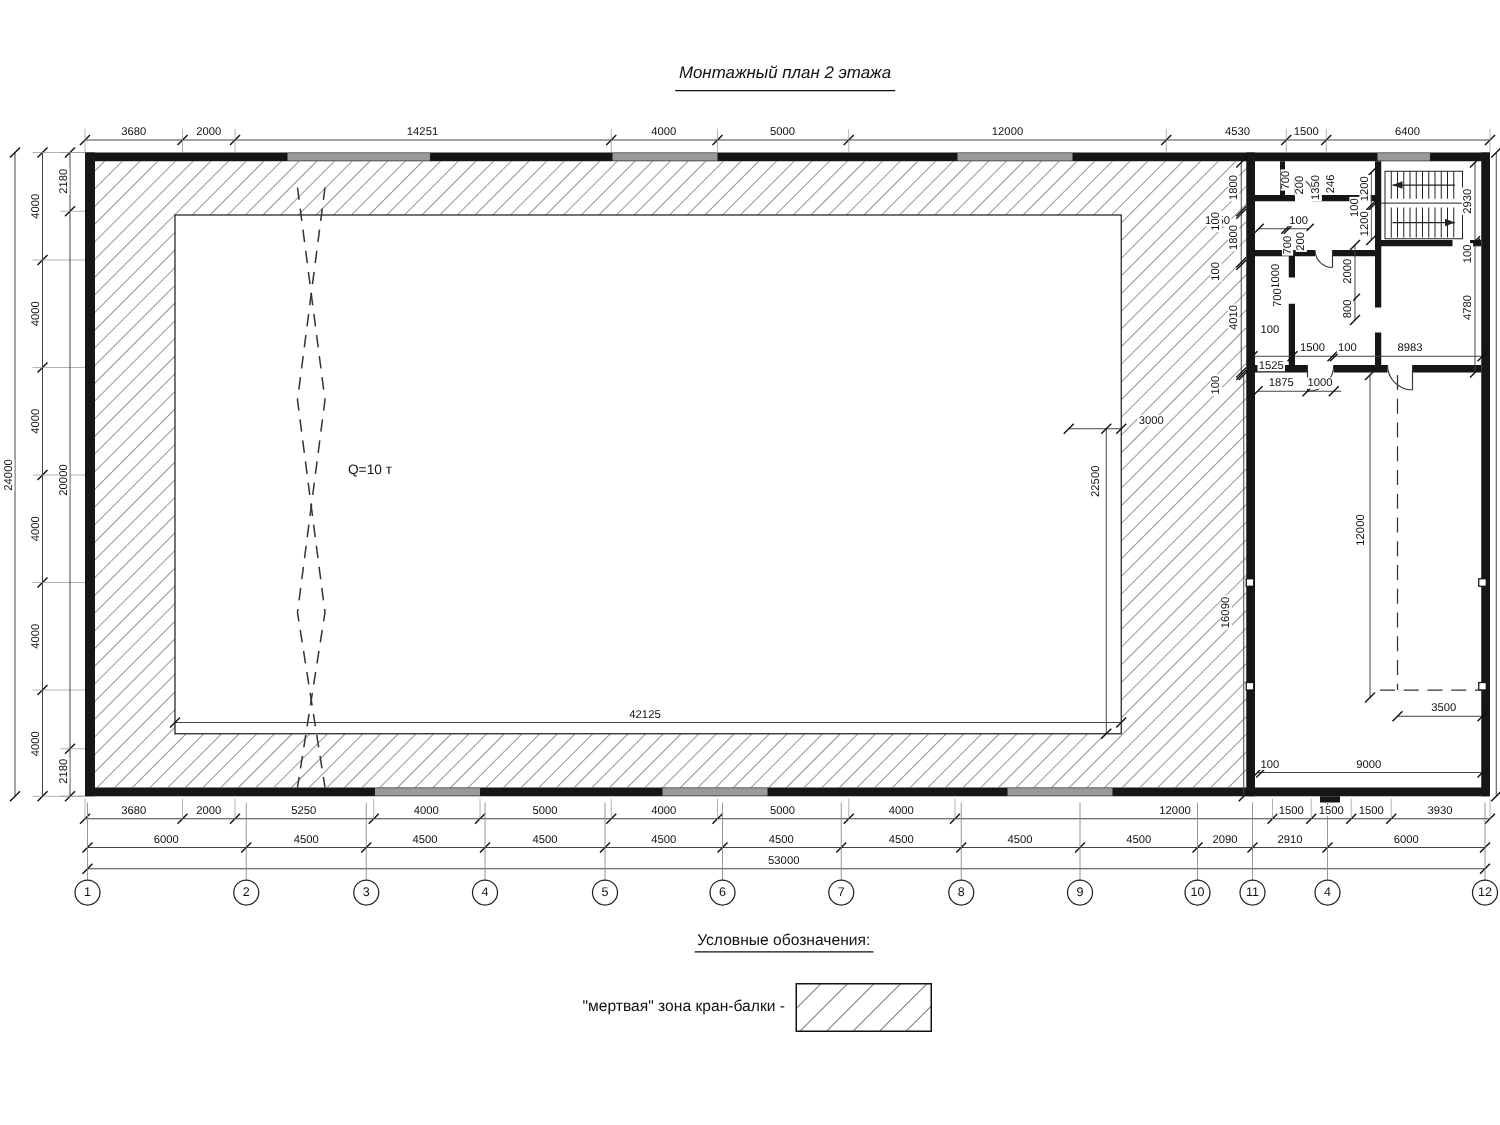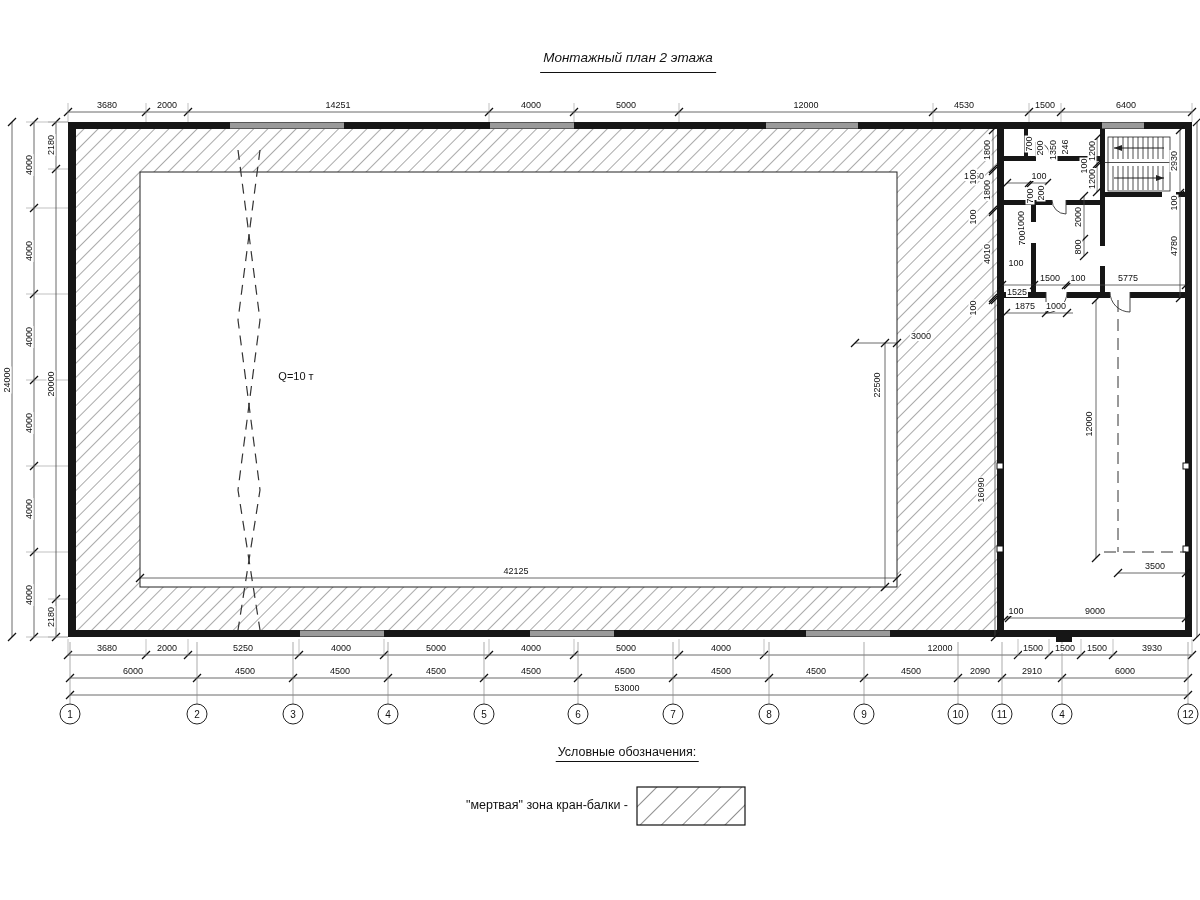--- a/index.html
+++ b/index.html
@@ -291,21 +291,21 @@
       <line x1="1188" y1="642" x2="1188" y2="704" stroke="#888" stroke-width="0.7"></line>
     </svg>
 
   <div id="labels">
       <span class="dim-label" style="left: 107px; top: 110px; transform: translate(-50%, -100%);">3680</span>
       <span class="dim-label" style="left: 167px; top: 110px; transform: translate(-50%, -100%);">2000</span>
       <span class="dim-label" style="left: 338px; top: 110px; transform: translate(-50%, -100%);">14251</span>
       <span class="dim-label" style="left: 531px; top: 110px; transform: translate(-50%, -100%);">4000</span>
       <span class="dim-label" style="left: 626px; top: 110px; transform: translate(-50%, -100%);">5000</span>
       <span class="dim-label" style="left: 806px; top: 110px; transform: translate(-50%, -100%);">12000</span>
-      <span class="dim-label" style="left: 964px; top: 110px; transform: translate(-50%, -100%); text-align: center;">4530</span>
+      <span class="dim-label" style="left: 990px; top: 110px; transform: translate(-50%, -100%); text-align: center;">4530</span>
       <span class="dim-label" style="left: 1045px; top: 110px; transform: translate(-50%, -100%);">1500</span>
       <span class="dim-label" style="left: 1126px; top: 110px; transform: translate(-50%, -100%);">6400</span>
       <span class="dim-label" style="left: 107px; top: 653px; transform: translate(-50%, -100%);">3680</span>
       <span class="dim-label" style="left: 167px; top: 653px; transform: translate(-50%, -100%);">2000</span>
       <span class="dim-label" style="left: 243px; top: 653px; transform: translate(-50%, -100%);">5250</span>
       <span class="dim-label" style="left: 341px; top: 653px; transform: translate(-50%, -100%);">4000</span>
       <span class="dim-label" style="left: 436px; top: 653px; transform: translate(-50%, -100%);">5000</span>
       <span class="dim-label" style="left: 531px; top: 653px; transform: translate(-50%, -100%);">4000</span>
       <span class="dim-label" style="left: 626px; top: 653px; transform: translate(-50%, -100%);">5000</span>
       <span class="dim-label" style="left: 721px; top: 653px; transform: translate(-50%, -100%);">4000</span>
@@ -325,21 +325,21 @@
       <span class="dim-label" style="left: 911px; top: 676px; transform: translate(-50%, -100%);">4500</span>
       <span class="dim-label" style="left: 980px; top: 676px; transform: translate(-50%, -100%);">2090</span>
       <span class="dim-label" style="left: 1032px; top: 676px; transform: translate(-50%, -100%);">2910</span>
       <span class="dim-label" style="left: 1125px; top: 676px; transform: translate(-50%, -100%);">6000</span>
       <span class="dim-label" style="left: 627px; top: 693px; transform: translate(-50%, -100%);">53000</span>
       <span class="dim-label" style="left: 516px; top: 576px; transform: translate(-50%, -100%);">42125</span>
       <span class="dim-label" style="left: 905px; top: 341px; transform: translate(-50%, -100%); margin-left: 16px;">3000</span>
       <span class="dim-label" style="left: 1017px; top: 297px; transform: translate(-50%, -100%);">1525</span>
       <span class="dim-label" style="left: 1050px; top: 283px; transform: translate(-50%, -100%);">1500</span>
       <span class="dim-label" style="left: 1078px; top: 283px; transform: translate(-50%, -100%);">100</span>
-      <span class="dim-label" style="left: 1128px; top: 283px; transform: translate(-50%, -100%);">5775</span>
+      <span class="dim-label" style="left: 1128px; top: 283px; transform: translate(-50%, -100%);">8983</span>
       <span class="dim-label" style="left: 1025px; top: 311px; transform: translate(-50%, -100%);">1875</span>
       <span class="dim-label" style="left: 1056px; top: 311px; transform: translate(-50%, -100%);">1000</span>
       <span class="dim-label" style="left: 974px; top: 181px; transform: translate(-50%, -100%);">1050</span>
       <span class="dim-label" style="left: 1039px; top: 181px; transform: translate(-50%, -100%);">100</span>
       <span class="dim-label" style="left: 1155px; top: 571px; transform: translate(-50%, -100%);">3500</span>
       <span class="dim-label" style="left: 1016px; top: 616px; transform: translate(-50%, -100%);">100</span>
       <span class="dim-label" style="left: 1095px; top: 616px; transform: translate(-50%, -100%);">9000</span>
       <span class="dim-label" style="left: 7px; top: 380px; transform: translate(-50%, -50%) rotate(-90deg);">24000</span>
       <span class="dim-label" style="left: 29px; top: 165px; transform: translate(-50%, -50%) rotate(-90deg);">4000</span>
       <span class="dim-label" style="left: 29px; top: 251px; transform: translate(-50%, -50%) rotate(-90deg);">4000</span>

